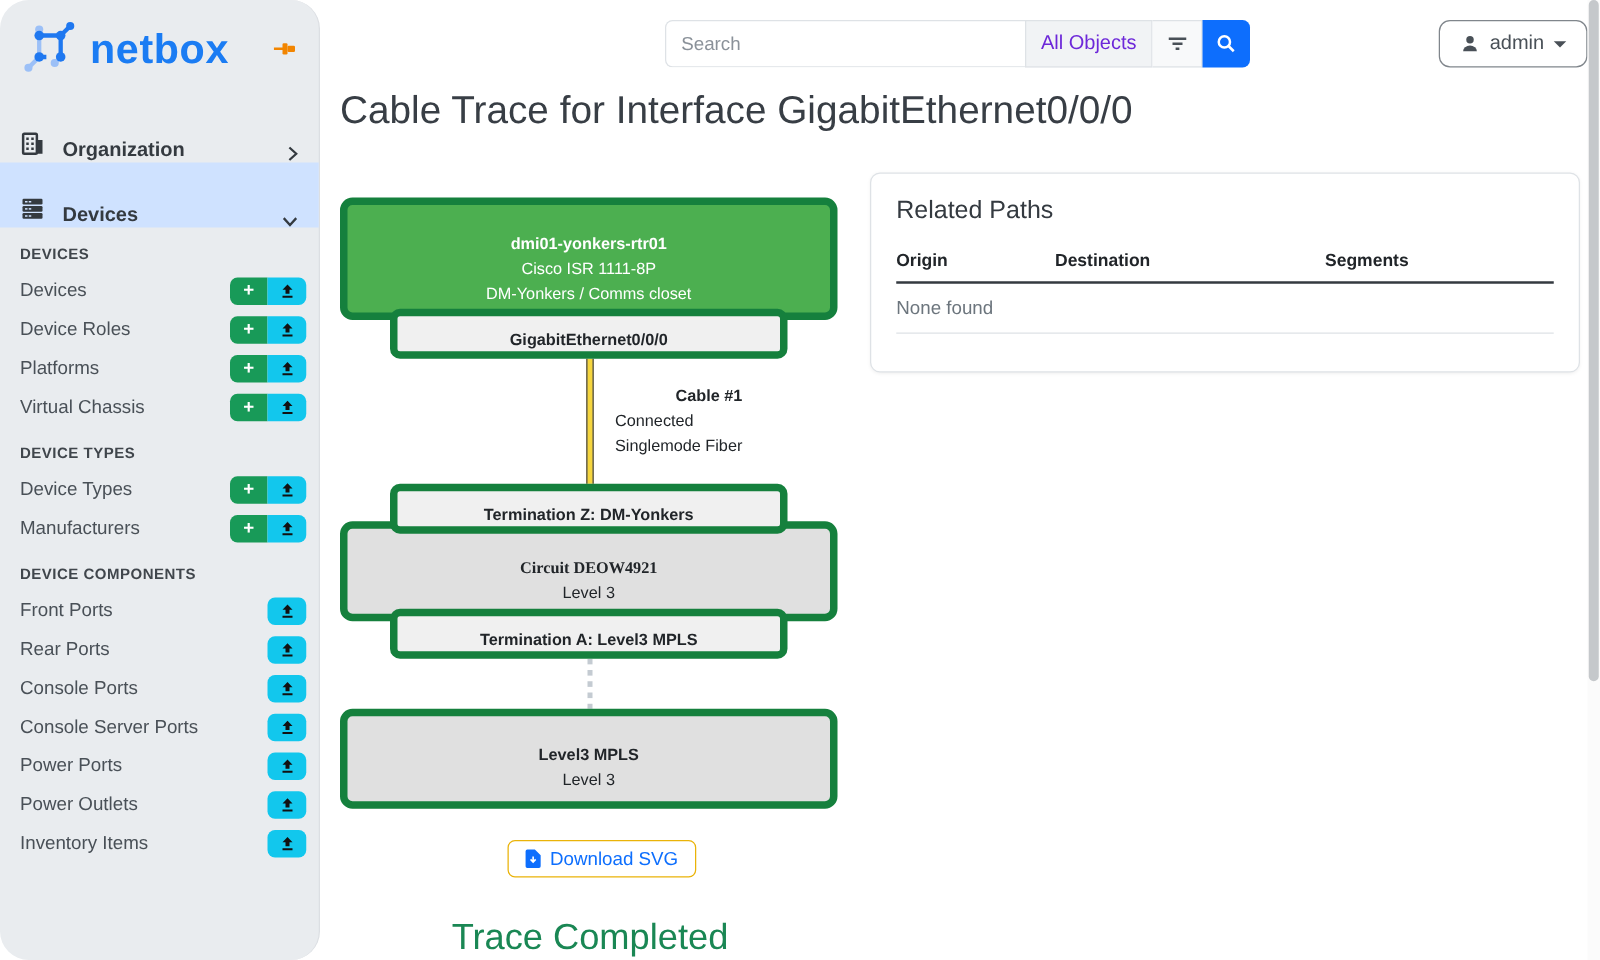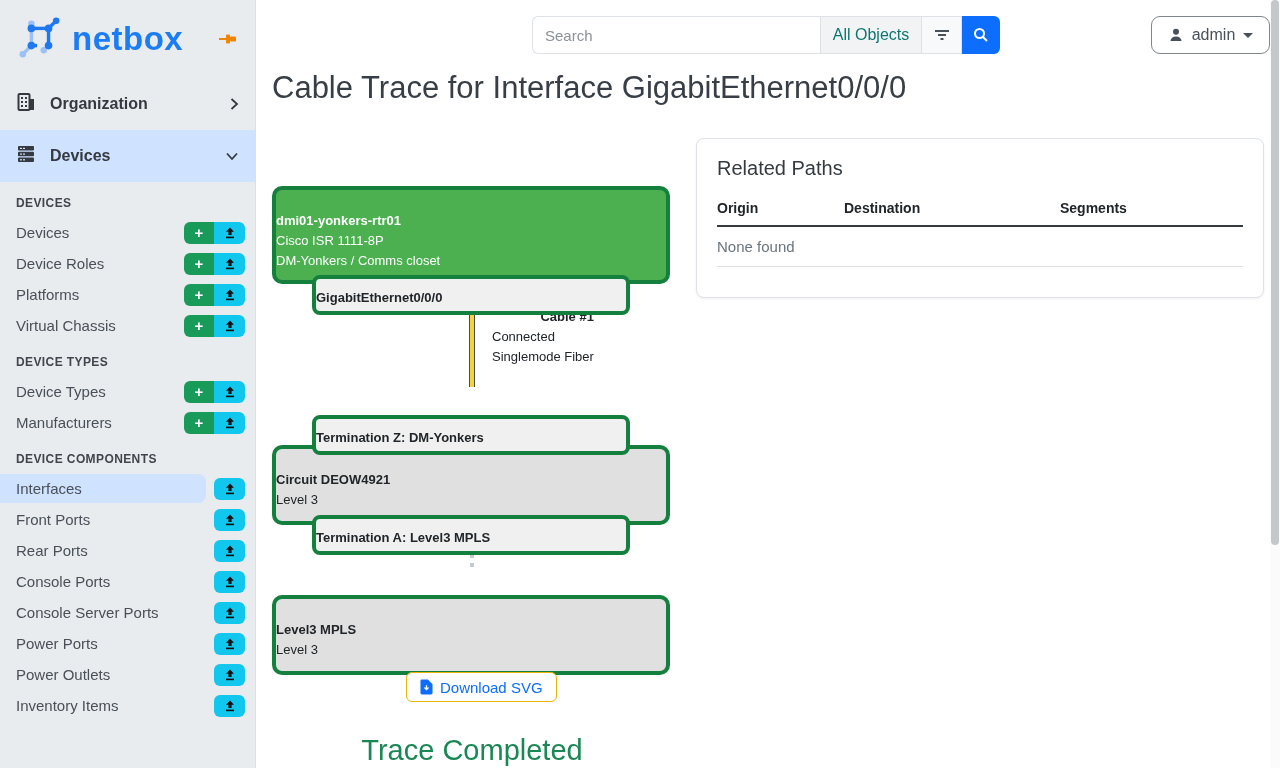--- a/index.html
+++ b/index.html
@@ -1,64 +1,64 @@
 <!DOCTYPE html>
 <html><head>
 <meta charset="utf-8">
 <style>
   * { box-sizing: border-box; margin: 0; padding: 0; }
   html,body { width:1280px; height:768px; overflow:hidden; font-family:"Liberation Sans", sans-serif; background:#fff; position:relative; }
 
   
-  .sidebar { position:absolute; left:0; top:0; bottom:0; width:256px; background:#e9ecef; border-right:1px solid #dcdfe3; }
+  .sidebar { position:absolute; left:0; top:0; bottom:0; width:256px; background:#e9ecef; border-right:1px solid #dcdfe3;border-radius:23px; }
   .logo-row { height:78px; display:flex; align-items:center; padding:0 16px 0 16px; }
   .logo-text { font-size:33px; font-weight:700; color:#1b7cf3; margin-left:10px; letter-spacing:.5px; }
   .pin-btn { margin-left:auto; background:none; border:none; cursor:pointer; display:flex; }
-  .nav-row { height:52px; display:flex; align-items:center; padding:0 16px; gap:14px; font-weight:700; color:#343a40; font-size:16px; cursor:pointer; }
+  .nav-row { height:52px; display:flex; align-items:flex-end; padding:0 16px; gap:14px; font-weight:700; color:#343a40; font-size:16px; cursor:pointer; }
   .nav-row .chev { margin-left:auto; display:flex; }
   .nav-row.active { background:#cfe2ff; }
   .section-header { margin:14px 0 7px; padding:0 16px; font-size:12px; font-weight:700; color:#40464c; letter-spacing:.4px; }
   .item { height:31px; display:flex; align-items:center; padding-left:16px; padding-right:10px; font-size:15px; color:#495057; position:relative; cursor:pointer; }
   .item .lbl { position:relative; z-index:1; }
   .item.active::before { content:""; position:absolute; left:0; top:1px; bottom:1px; width:206px; background:#cfe2ff; border-radius:0 8px 8px 0; }
   .grp { margin-left:auto; display:flex; position:relative; z-index:1; }
   .btn-add { width:30px; height:22px; background:#189a58; border:none; border-radius:6px 0 0 6px; color:#fff; font-weight:700; font-size:15px; line-height:20px; cursor:pointer; }
   .btn-import { width:31px; height:22px; background:#12c7ed; border:none; border-radius:0 6px 6px 0; display:flex; align-items:center; justify-content:center; cursor:pointer; }
   .btn-import.solo { border-radius:6px; }
 
   
   .main { position:absolute; left:257px; top:0; right:0; bottom:0; background:#fff; }
   .search-group { position:absolute; left:275px; top:16px; height:38px; display:flex; }
   .search-input { width:288px; height:38px; border:1px solid #dee2e6; border-right:none; border-radius:6px 0 0 6px; padding:0 12px; font-size:15px; color:#212529; outline:none; font-family:inherit; }
   .search-input::placeholder { color:#8a9199; }
-  .scope-btn { width:102px; background:#f1f3f5; border:1px solid #dee2e6; font-size:16px; color:#0f766e; cursor:pointer; font-family:inherit; }
+  .scope-btn { width:102px; background:#f1f3f5; border:1px solid #dee2e6; font-size:16px; color:#6d28d9; cursor:pointer; font-family:inherit; }
   .filter-btn { width:40px; background:#f8f9fa; border:1px solid #dee2e6; border-left:none; display:flex; align-items:center; justify-content:center; cursor:pointer; }
   .search-btn { width:38px; background:#0d6efd; border:none; border-radius:0 6px 6px 0; display:flex; align-items:center; justify-content:center; cursor:pointer; }
   .account-btn { position:absolute; left:894px; top:16px; height:38px; width:119px; background:#fff; border:1px solid #80868c; border-radius:9px; display:flex; align-items:center; justify-content:center; gap:8px; font-size:16px; color:#495057; cursor:pointer; font-family:inherit; }
   .caret-down { width:0; height:0; border-left:5px solid transparent; border-right:5px solid transparent; border-top:5px solid #495057; }
   .page-title { position:absolute; left:15px; top:70px; font-size:31px; font-weight:400; color:#383e45; }
 
   
   .card { position:absolute; left:439px; top:138px; width:568px; height:160px; background:#fff; border:1px solid #dee2e6; border-radius:8px; box-shadow:0 1px 3px rgba(0,0,0,.06); padding:18px 20px; }
   .card-title { font-size:20px; font-weight:400; color:#343a40; margin-bottom:16px; }
   .paths-table { width:100%; border-collapse:collapse; }
   .paths-table th { text-align:left; font-size:14px; font-weight:700; color:#212529; padding:4px 0 9px; border-bottom:2px solid #343a40; }
   .paths-table td { font-size:15px; color:#6c757d; padding:11px 0; border-bottom:1px solid #dee2e6; }
 
   
   .trace { position:absolute; left:15px; top:158px; width:400px; height:620px; }
-  .tbox { position:absolute; border:4px solid #15803d; font-size:13px; color:#212529;margin-top:28px; }
+  .tbox { position:absolute; border:6px solid #15803d; text-align:center; font-size:13px; color:#212529; }
   .dev-box { left:0; top:0; width:398px; height:98px; background:#4caf50; border-radius:10px; color:#fff; padding-top:21px; line-height:20px; }
   .dev-box .b { font-weight:700; }
   .port-box { left:40px; top:89px; width:318px; height:40px; background:#f0f0f0; border-radius:8px; line-height:38px; font-weight:700; z-index:3; }
   .cable-line { position:absolute; left:197px; top:129px; width:6px; height:100px; background:#f5d53e; border-left:1px solid #4a4a4a; border-right:1px solid #4a4a4a; z-index:1; }
   .cable-info { position:absolute; left:220px; top:149px; text-align:left; font-size:13px; color:#212529; line-height:20px; z-index:2; }
   .cable-info .b { font-weight:700;text-align:right; }
   .circ-box { left:0; top:259px; width:398px; height:80px; background:#e0e0e0; border-radius:10px; padding-top:21px; line-height:20px; z-index:2; }
-  .circ-box .b { font-weight:700; }
+  .circ-box .b { font-weight:700;font-family:Liberation Serif, serif; }
   .net-box { left:0; top:409px; width:398px; height:80px; background:#e0e0e0; border-radius:10px; padding-top:21px; line-height:20px; }
   .net-box .b { font-weight:700; }
   .dots { position:absolute; left:198px; top:369px; width:4px; height:40px; background-image:linear-gradient(#c4cbd2 50%, transparent 50%); background-size:4px 9px; }
   .download-btn { position:absolute; left:134px; top:514px; height:30px; padding:0 13px; display:flex; align-items:center; gap:7px; background:#fff; border:1px solid #eab308; border-radius:6px; color:#0d6efd; font-size:15px; cursor:pointer; font-family:inherit; }
   .trace-status { position:absolute; left:0; top:576px; width:400px; text-align:center; font-size:29px; color:#1a8754; }
 
   
   .scrollbar { position:absolute; right:0; top:0; width:10px; height:768px; background:#fbfbfb; }
   .scroll-thumb { position:absolute; top:0; left:1px; width:8px; height:545px; background:#c5c8cb; border-radius:4px; }
 </style>
@@ -214,31 +214,20 @@
             <svg width="12" height="12" viewBox="0 0 12 12">
               <path d="M6 0.5 L10 4.8 H7.6 V8 H4.4 V4.8 H2 Z" fill="#111"></path>
               <rect x="2" y="9.6" width="8" height="1.6" fill="#111"></rect>
             </svg>
           </button>
       </span>
     </div>
 
     <div class="section-header">DEVICE COMPONENTS</div>
 
-    <div class="item active">
-      <span class="lbl">Interfaces</span>
-      <span class="grp">
-          <button class="btn-import solo">
-            <svg width="12" height="12" viewBox="0 0 12 12">
-              <path d="M6 0.5 L10 4.8 H7.6 V8 H4.4 V4.8 H2 Z" fill="#111"></path>
-              <rect x="2" y="9.6" width="8" height="1.6" fill="#111"></rect>
-            </svg>
-          </button>
-        </span>
-    </div>
     <div class="item">
       <span class="lbl">Front Ports</span>
       <span class="grp">
           <button class="btn-import solo">
             <svg width="12" height="12" viewBox="0 0 12 12">
               <path d="M6 0.5 L10 4.8 H7.6 V8 H4.4 V4.8 H2 Z" fill="#111"></path>
               <rect x="2" y="9.6" width="8" height="1.6" fill="#111"></rect>
             </svg>
           </button>
         </span>

